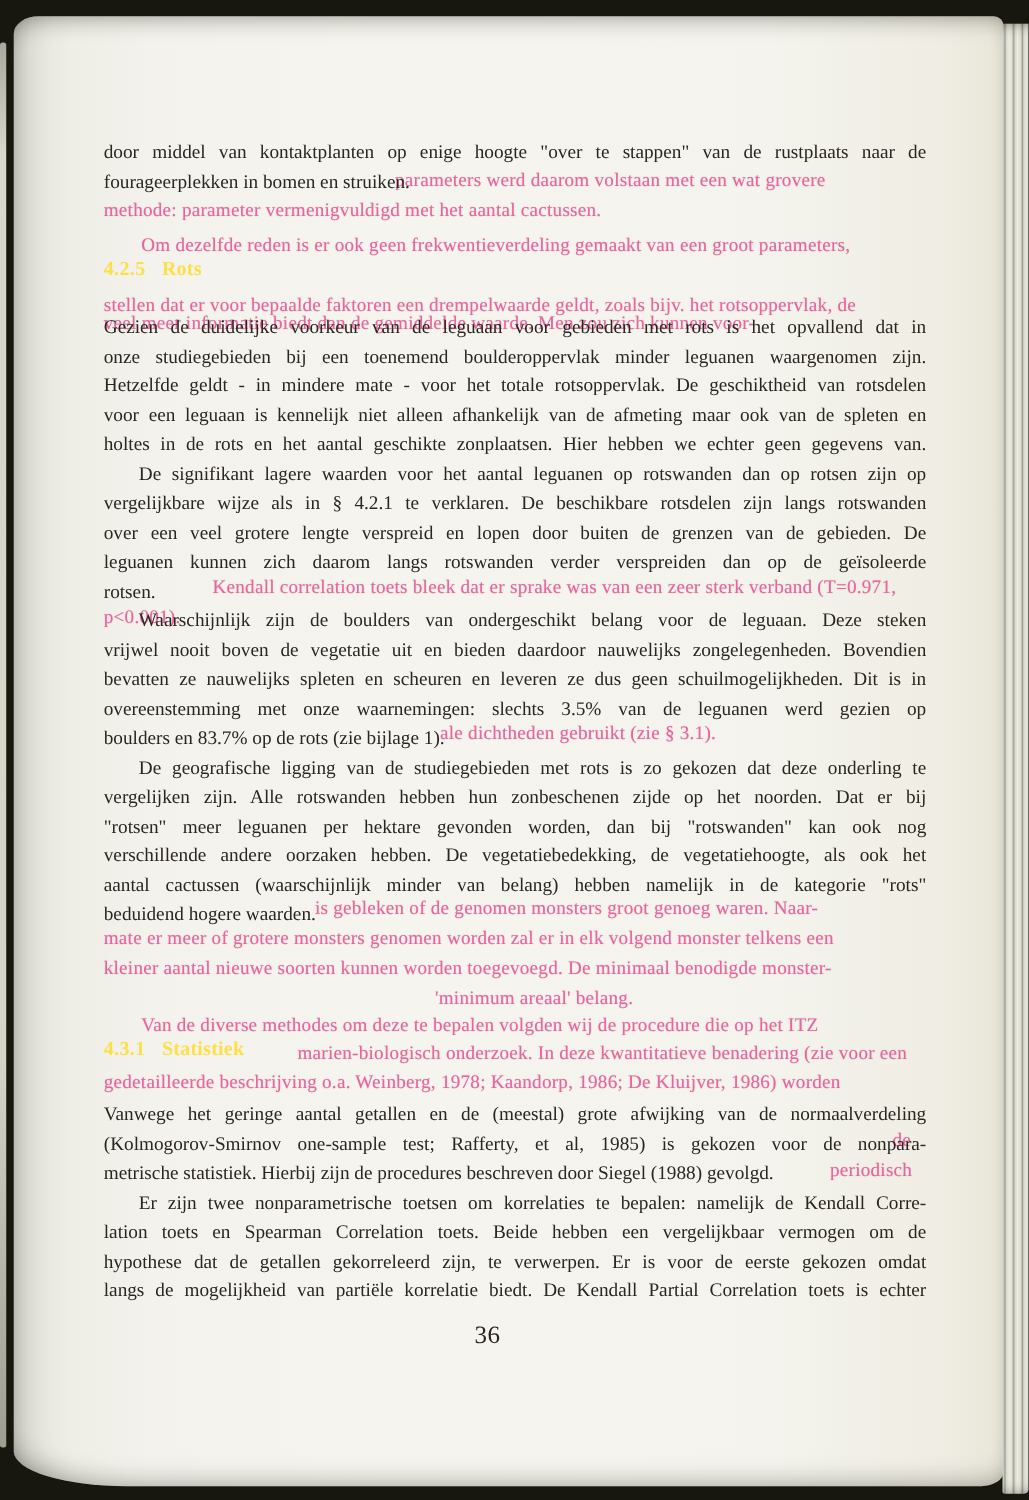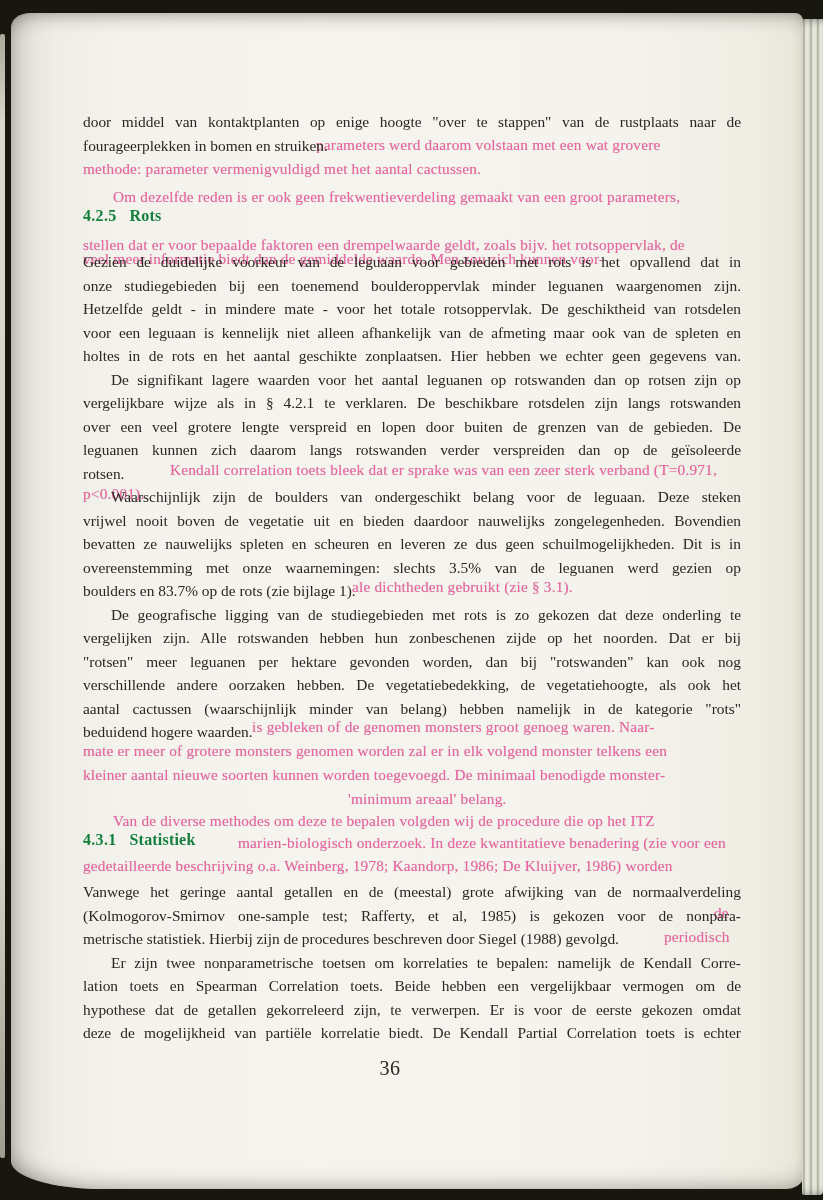--- a/index.html
+++ b/index.html
@@ -63,21 +63,21 @@
     color:#2b2622; font-size:15.4px;
   }
   .block{position:absolute; width:658px;}
   .line{
     height:23.5px; line-height:23.5px; overflow:hidden;
     text-align:justify; text-align-last:justify;
   }
   .line.end{text-align-last:left;}
   .line.indent{text-indent:28px;}
 
-  .heading{font-weight:bold; font-size:16px; line-height:24px; color:#15803d;}
+  .heading{font-weight:bold; font-size:16px; line-height:24px; color:#fde047;}
   .heading .hnum{margin-right:13px; letter-spacing:.3px;}
   .heading .htitle{word-spacing:5px; letter-spacing:.2px;}
 
   .pos-intro         {top:110px;}
   .pos-h425          {top:204px;}
   .pos-rots          {top:250px;}
   .pos-signifikant   {top:367.5px;}
   .pos-waarschijnlijk{top:485px;}
   .pos-geografische  {top:602.5px;}
   .pos-h43           {top:781px;}
@@ -170,19 +170,19 @@
     <div class="block pos-vanwege">
       <div class="line">Vanwege het geringe aantal getallen en de (meestal) grote afwijking van de normaalverdeling</div>
       <div class="line">(Kolmogorov-Smirnov one-sample test; Rafferty, et al, 1985) is gekozen voor de nonpara-</div>
       <div class="line end">metrische statistiek. Hierbij zijn de procedures beschreven door Siegel (1988) gevolgd.</div>
     </div>
 
     <div class="block pos-toetsen">
       <div class="line indent">Er zijn twee nonparametrische toetsen om korrelaties te bepalen: namelijk de Kendall Corre-</div>
       <div class="line">lation toets en Spearman Correlation toets. Beide hebben een vergelijkbaar vermogen om de</div>
       <div class="line">hypothese dat de getallen gekorreleerd zijn, te verwerpen. Er is voor de eerste gekozen omdat</div>
-      <div class="line">deze de mogelijkheid van partiële korrelatie biedt. De Kendall Partial Correlation toets is echter</div>
+      <div class="line">langs de mogelijkheid van partiële korrelatie biedt. De Kendall Partial Correlation toets is echter</div>
     </div>
 
     <div class="block pos-pagenum">36</div>
 
   </div>
 </div>
 
 </body></html>

